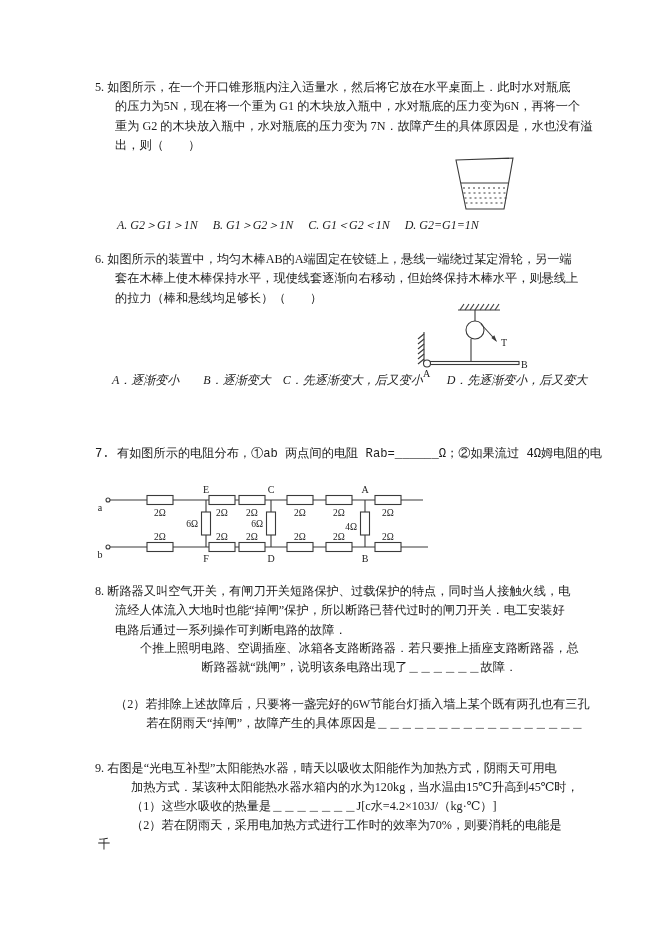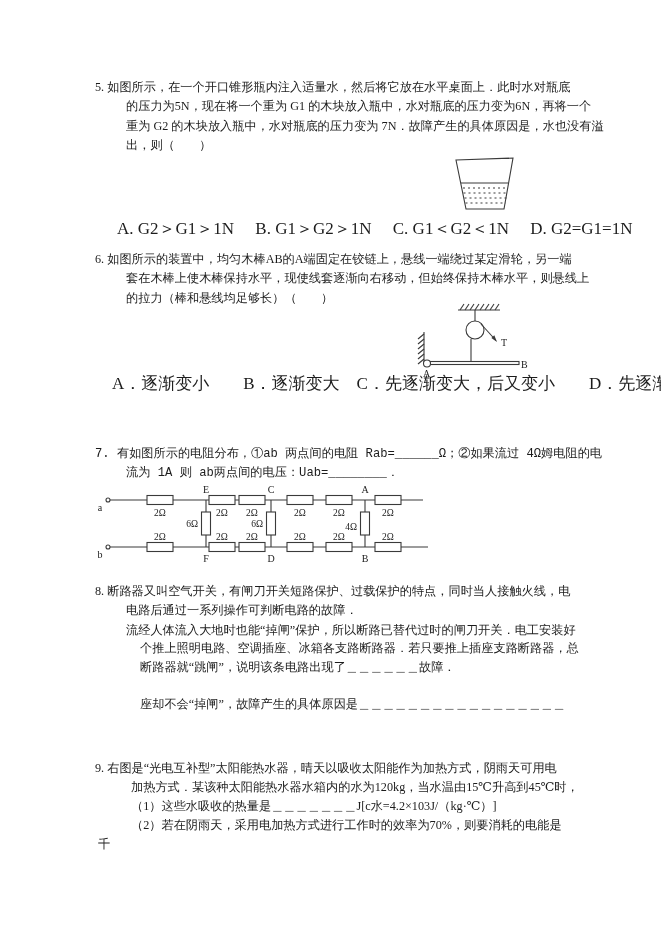--- a/index.html
+++ b/index.html
@@ -3,27 +3,27 @@
 <meta charset="utf-8">
 <style>
   html,body{margin:0;padding:0;}
   body{
     width:661px;height:935px;background:#ffffff;
     font-family:"Liberation Serif","DejaVu Serif",serif;
     color:#1c1c1c;
   }
   .page{position:relative;width:661px;height:935px;background:#fff;overflow:hidden;}
   .tblock{position:absolute;font-size:12.2px;line-height:19.3px;white-space:nowrap;}
-  .tblock .cont{margin-left:31px;}
-  .sub .cont{margin-left:25px;}
+  .tblock .cont{margin-left:20px;}
+  .sub .cont{margin-left:25px;text-align:center;}
   .q9block{line-height:19px;}
   .q9block .cont{margin-left:36px;}
   .q9block .edge{margin-left:3px;}
   .heading{font-weight:bold;font-size:12.8px;}
-  .optline{position:absolute;font-size:17px;white-space:nowrap;}
+  .optline{position:absolute;font-size:12px;white-space:nowrap;font-style:italic;}
   svg{position:absolute;overflow:visible;}
   svg text{font-family:"Liberation Serif","DejaVu Serif",serif;fill:#222;}
   .figstroke{stroke:#3a3a3a;fill:none;stroke-width:1.1;}
   .rbox{fill:#ffffff;stroke:#3a3a3a;stroke-width:1.1;}
 </style>
 </head>
 <body>
 
 <div class="page">
 
@@ -87,21 +87,20 @@
     <circle class="rbox" cx="14" cy="61.5" r="3.5"></circle>
     <text x="10" y="75" font-size="10">A</text>
     <text x="108" y="66" font-size="10">B</text>
   </svg>
 
   <div class="optline" style="top:372px;left:112px;">A．逐渐变小　　B．逐渐变大　C．先逐渐变大，后又变小　　D．先逐渐变小，后又变大</div>
 
 
   <div class="tblock" style="top:445px;left:95px;font-family:Liberation Mono, monospace;">
     <div>7. 有如图所示的电阻分布，①ab 两点间的电阻 Rab=______Ω；②如果流过 4Ω姆电阻的电</div>
-    <div class="cont">流为 1A 则 ab两点间的电压：Uab=________．</div>
   </div>
 
   <svg style="left:80px;top:486px;" width="350" height="82" viewBox="0 0 350 82">
 
     <line class="figstroke" x1="30" y1="14" x2="343" y2="14"></line>
     <line class="figstroke" x1="30" y1="61" x2="348" y2="61"></line>
 
     <line class="figstroke" x1="126" y1="14" x2="126" y2="61"></line>
     <line class="figstroke" x1="191" y1="14" x2="191" y2="61"></line>
     <line class="figstroke" x1="285" y1="14" x2="285" y2="61"></line>
@@ -151,29 +150,30 @@
     <text x="126" y="76" font-size="10" text-anchor="middle">F</text>
     <text x="191" y="76" font-size="10" text-anchor="middle">D</text>
     <text x="285" y="76" font-size="10" text-anchor="middle">B</text>
 
     <text x="20" y="25" font-size="10" text-anchor="middle">a</text>
     <text x="20" y="72" font-size="10" text-anchor="middle">b</text>
   </svg>
 
   <div class="tblock" style="top:582px;left:95px;">
     <div>8. 断路器又叫空气开关，有闸刀开关短路保护、过载保护的特点，同时当人接触火线，电</div>
+    <div class="cont">流经人体流入大地时也能“掉闸”保护，所以断路已替代过时的闸刀开关．电工安装好</div>
     <div class="cont">电路后通过一系列操作可判断电路的故障．</div>
-    <div class="cont">流经人体流入大地时也能“掉闸”保护，所以断路已替代过时的闸刀开关．电工安装好</div>
   </div>
   <div class="tblock sub" style="top:639px;left:115px;">
     <div class="cont">个推上照明电路、空调插座、冰箱各支路断路器．若只要推上插座支路断路器，总</div>
     <div class="cont">断路器就“跳闸”，说明该条电路出现了＿＿＿＿＿＿故障．</div>
   </div>
   <div class="tblock sub" style="top:695px;left:115px;">
-    <div class="cont">座却不会“掉闸”，故障产生的具体原因是＿＿＿＿＿＿＿＿＿＿＿＿＿＿＿＿＿</div>
+    <div>（2）若排除上述故障后，只要将一盏完好的6W节能台灯插入墙上某个既有两孔也有三孔</div>
+    <div class="cont">若在阴雨天“掉闸”，故障产生的具体原因是＿＿＿＿＿＿＿＿＿＿＿＿＿＿＿＿＿</div>
   </div>
 
   <div class="tblock q9block" style="top:759px;left:95px;">
     <div>9. 右图是“光电互补型”太阳能热水器，晴天以吸收太阳能作为加热方式，阴雨天可用电</div>
     <div class="cont">加热方式．某该种太阳能热水器水箱内的水为120kg，当水温由15℃升高到45℃时，</div>
     <div class="cont">（1）这些水吸收的热量是＿＿＿＿＿＿＿J[c水=4.2×103J/（kg·℃）]</div>
     <div class="cont">（2）若在阴雨天，采用电加热方式进行工作时的效率为70%，则要消耗的电能是</div>
     <div class="edge">千</div>
   </div>
 

